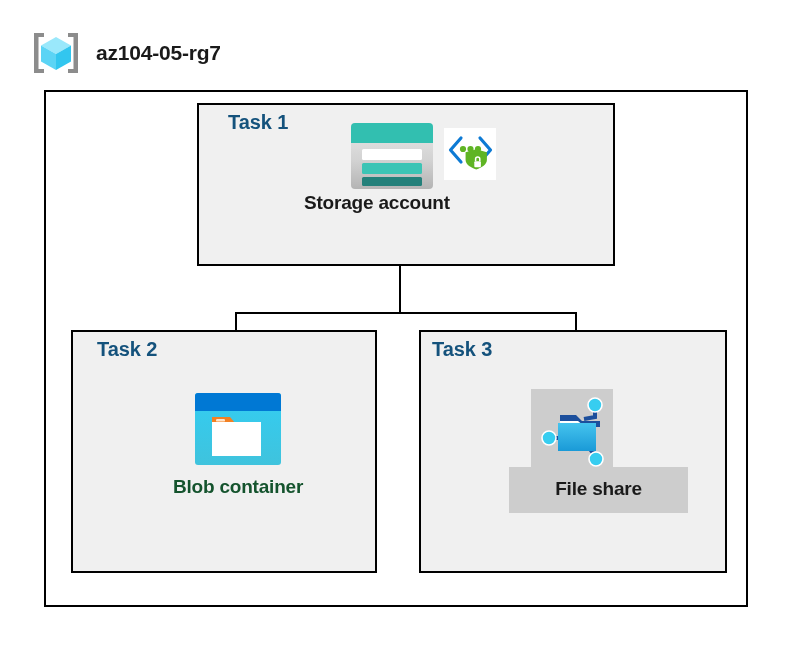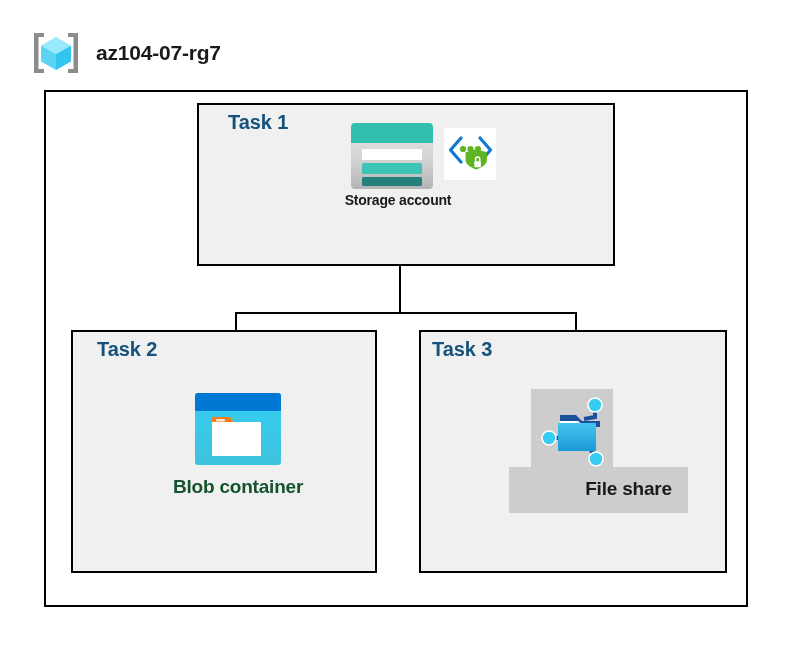--- a/index.html
+++ b/index.html
@@ -109,25 +109,25 @@
     display: block;
   }
   #private-endpoint-icon {
     position: absolute;
     left: 94px; top: 8px;
     width: 52px; height: 52px;
     display: block;
   }
   #storage-caption {
     position: absolute;
-    left: 4px;
+    left: 10px;
     top: 72px;
     width: 200px;
-    text-align: center;
-    font-size: 14px;
+    text-align: left;
+    font-size: 19px;
     font-weight: bold;
     color: #1a1a1a;
     letter-spacing: -0.2px;
     white-space: nowrap;
   }
 
   
   #blob-node {
     position: absolute;
     left: 138px;
@@ -173,21 +173,21 @@
   #fileshare-caption-bg {
     position: absolute;
     left: 509px;
     top: 467px;
     width: 179px;
     height: 46px;
     background: #cdcdcd;
   }
   #fileshare-caption {
     position: absolute;
-    left: 539px;
+    left: 509px;
     top: 478px;
     width: 179px;
     text-align: center;
     font-size: 19px;
     font-weight: bold;
     color: #1a1a1a;
     letter-spacing: -0.2px;
     white-space: nowrap;
   }
 </style>
@@ -202,21 +202,21 @@
       <path d="M14 4 L4 4 L4 44 L14 44 L14 40 L8.5 40 L8.5 8 L14 8 Z" fill="#8c8c8c"></path>
 
       <path d="M38 4 L48 4 L48 44 L38 44 L38 40 L43.5 40 L43.5 8 L38 8 Z" fill="#8c8c8c"></path>
 
       <path d="M26 8 L41 16.5 L26 25 L11 16.5 Z" fill="#9ae8fb"></path>
 
       <path d="M11 16.5 L26 25 L26 41 L11 32.5 Z" fill="#5bd4f5"></path>
 
       <path d="M41 16.5 L41 32.5 L26 41 L26 25 Z" fill="#32c6ef"></path>
     </svg>
-    <div id="rg-label">az104-07-rg7</div>
+    <div id="rg-label">az104-05-rg7</div>
   </div>
 
   <div class="outer-box"></div>
 
   <div class="conn" id="conn-stem"></div>
   <div class="conn" id="conn-bar"></div>
   <div class="conn" id="conn-left"></div>
   <div class="conn" id="conn-right"></div>
 
   <div class="task-box" id="task1-box"></div>

